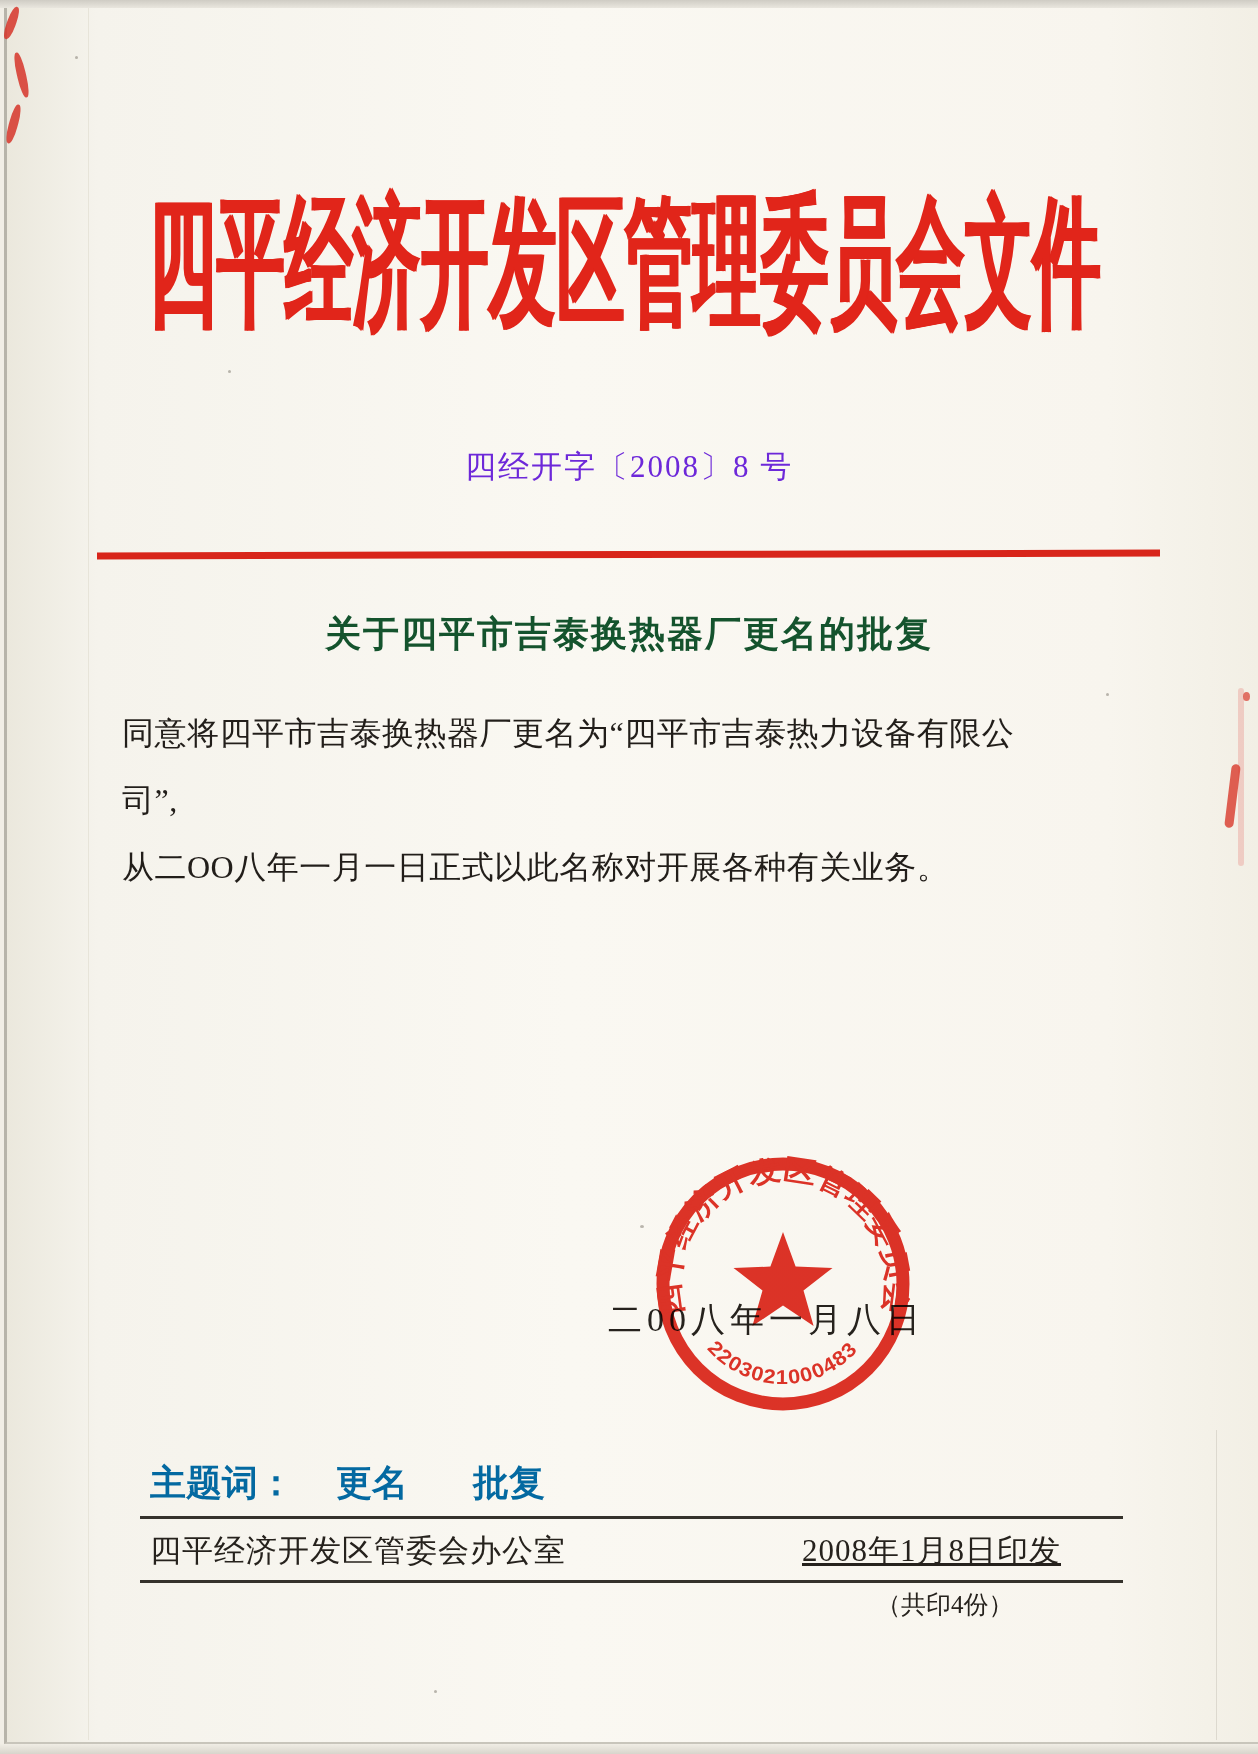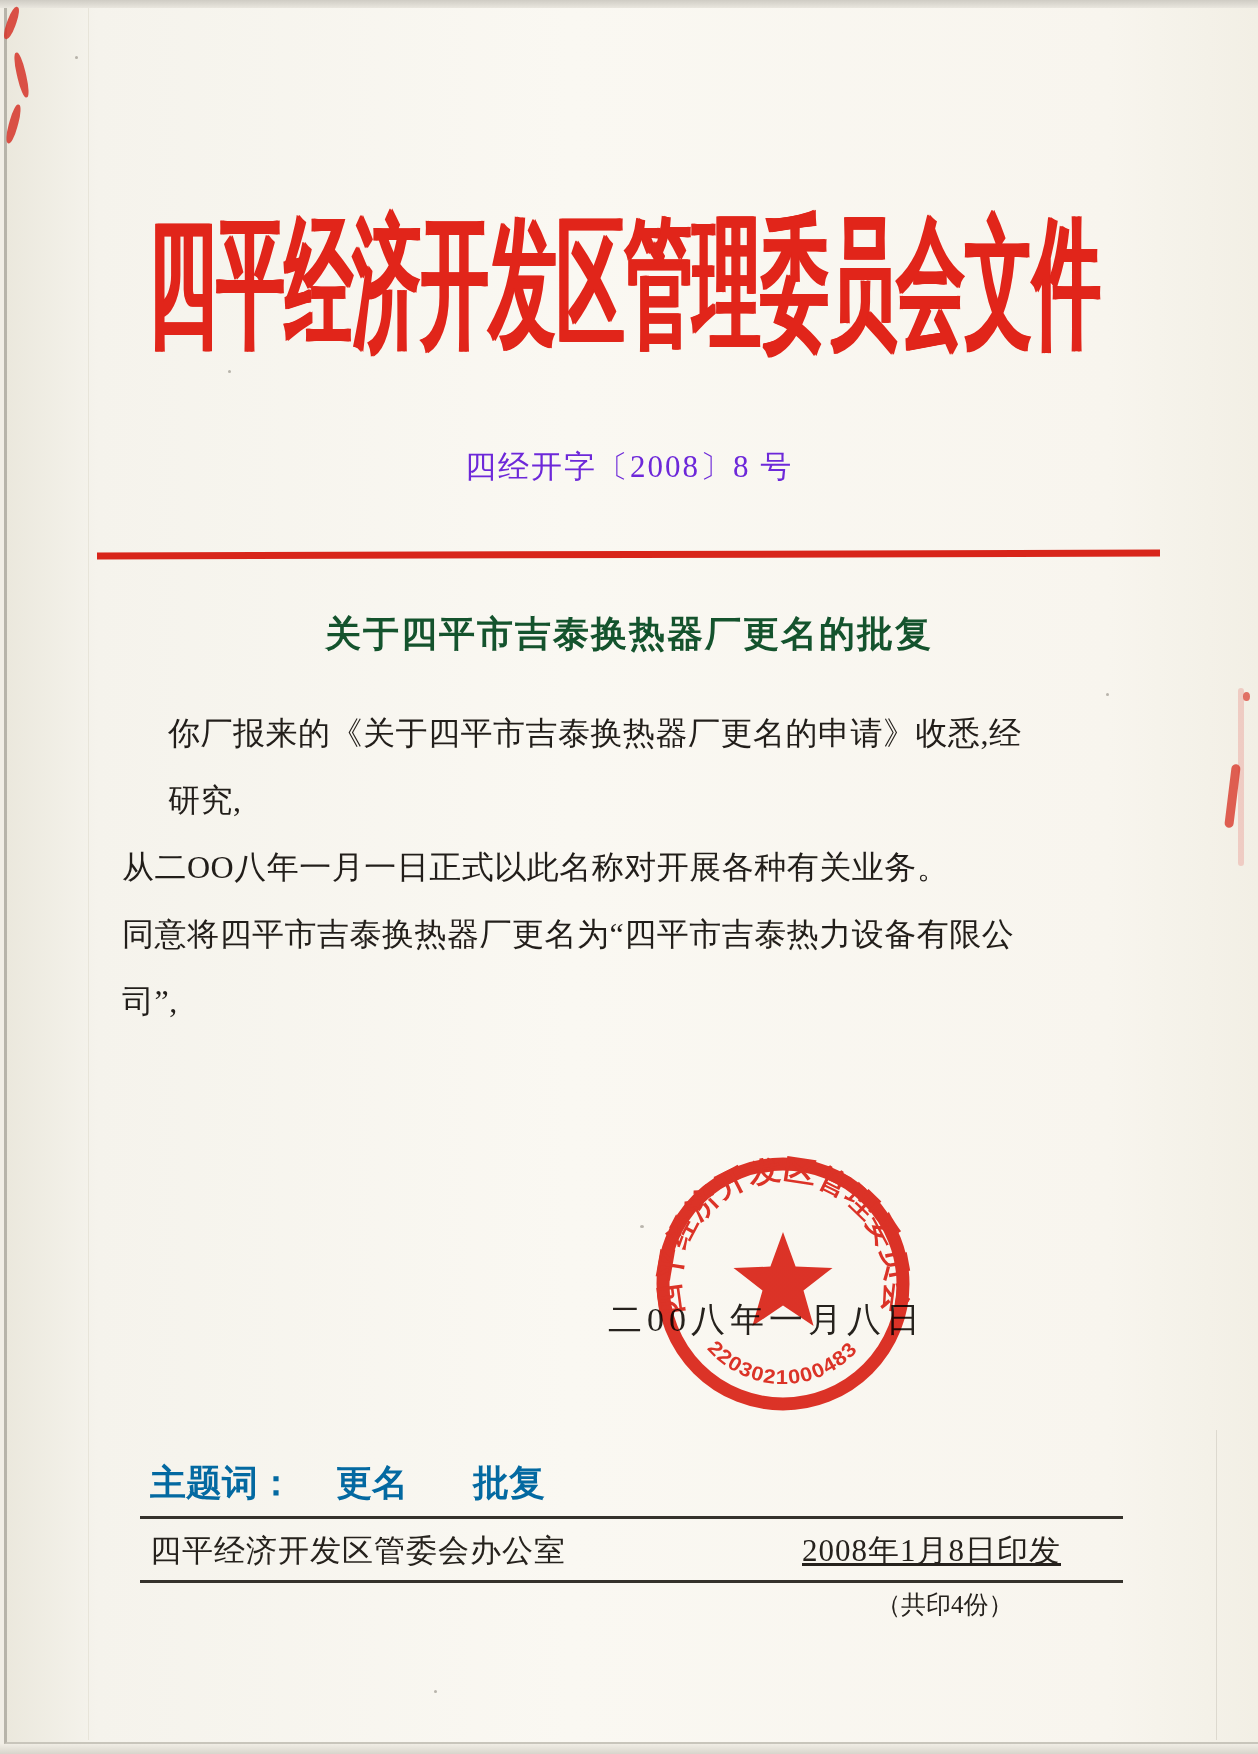--- a/index.html
+++ b/index.html
@@ -24,21 +24,21 @@
   .scratch.b{left:17px;top:52px;width:9px;height:46px;transform:rotate(-13deg);}
   .scratch.c{left:9px;top:104px;width:9px;height:40px;transform:rotate(15deg);}
   .smudge-strip{position:absolute;left:1238px;top:688px;width:6px;height:178px;background:#e98a80;opacity:.35;border-radius:3px;}
   .smudge-blob{position:absolute;left:1228px;top:764px;width:9px;height:64px;background:#d8392c;opacity:.8;border-radius:5px;transform:rotate(7deg);}
   .smudge-dot{position:absolute;left:1243px;top:692px;width:7px;height:9px;background:#d8392c;opacity:.7;border-radius:50%;}
 
   .speck{position:absolute;width:3px;height:3px;border-radius:50%;background:#8e897f;opacity:.6;}
 
   .head-title{
     position:absolute;left:0;right:8px;top:196px;height:134px;
-    display:flex;align-items:flex-end;justify-content:center;
+    display:flex;align-items:center;justify-content:center;
   }
   .head-title span{
     font-family:"Liberation Serif","DejaVu Serif",serif;
     font-weight:bold;color:#e1251a;font-size:67px;letter-spacing:1px;white-space:nowrap;
     transform:scale(1.0,2.12);
     text-shadow:1.5px 0 0 #e1251a,-1px 0 0 #e1251a;
   }
   .doc-number{
     position:absolute;left:0;right:0;top:446px;height:42px;line-height:42px;
     text-align:center;font-size:31px;color:#6d28d9;letter-spacing:2px;
@@ -120,23 +120,22 @@
   <span>四平经济开发区管理委员会文件</span>
 </div>
 
 <div class="doc-number">四经开字〔2008〕8 号</div>
 
 <div class="red-rule"></div>
 
 <div class="doc-title">关于四平市吉泰换热器厂更名的批复</div>
 
 <div class="body-block">
-  <div class="indent">你厂报来的《关于四平市吉泰换热器厂更名的申请》收悉,经研究,</div>
+  <div>同意将四平市吉泰换热器厂更名为“四平市吉泰热力设备有限公司”,</div>
   <div>从二OO八年一月一日正式以此名称对开展各种有关业务。</div>
-  <div>同意将四平市吉泰换热器厂更名为“四平市吉泰热力设备有限公司”,</div>
 </div>
 
 <div class="date-line">二00八年一月八日</div>
 
 <div class="seal">
   <svg viewBox="-134 -134 268 268">
     <circle cx="0" cy="0" r="120" fill="none" stroke="#df2418" stroke-width="13"></circle>
     <polygon fill="#df2418" points="0,-52 12.6,-17.4 49.5,-16.1 20.5,6.6 30.6,42.1 0,21.5 -30.6,42.1 -20.5,6.6 -49.5,-16.1 -12.6,-17.4"></polygon>
     <defs>
       <path id="sealTopArc" d="M -97.7 35.6 A 104 104 0 1 1 97.7 35.6" fill="none"></path>

